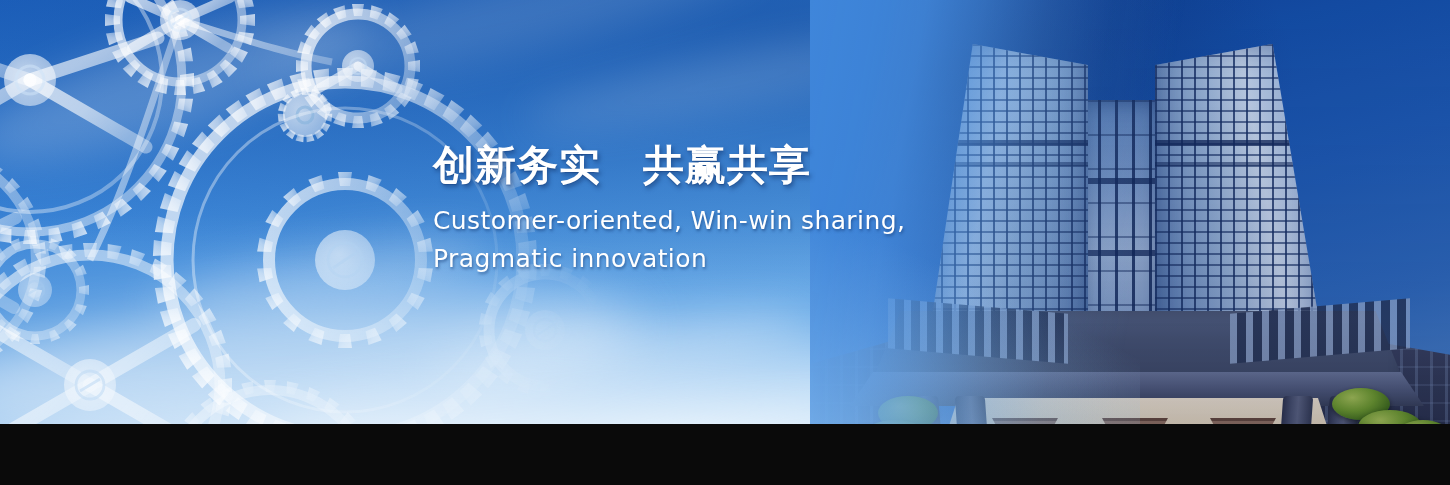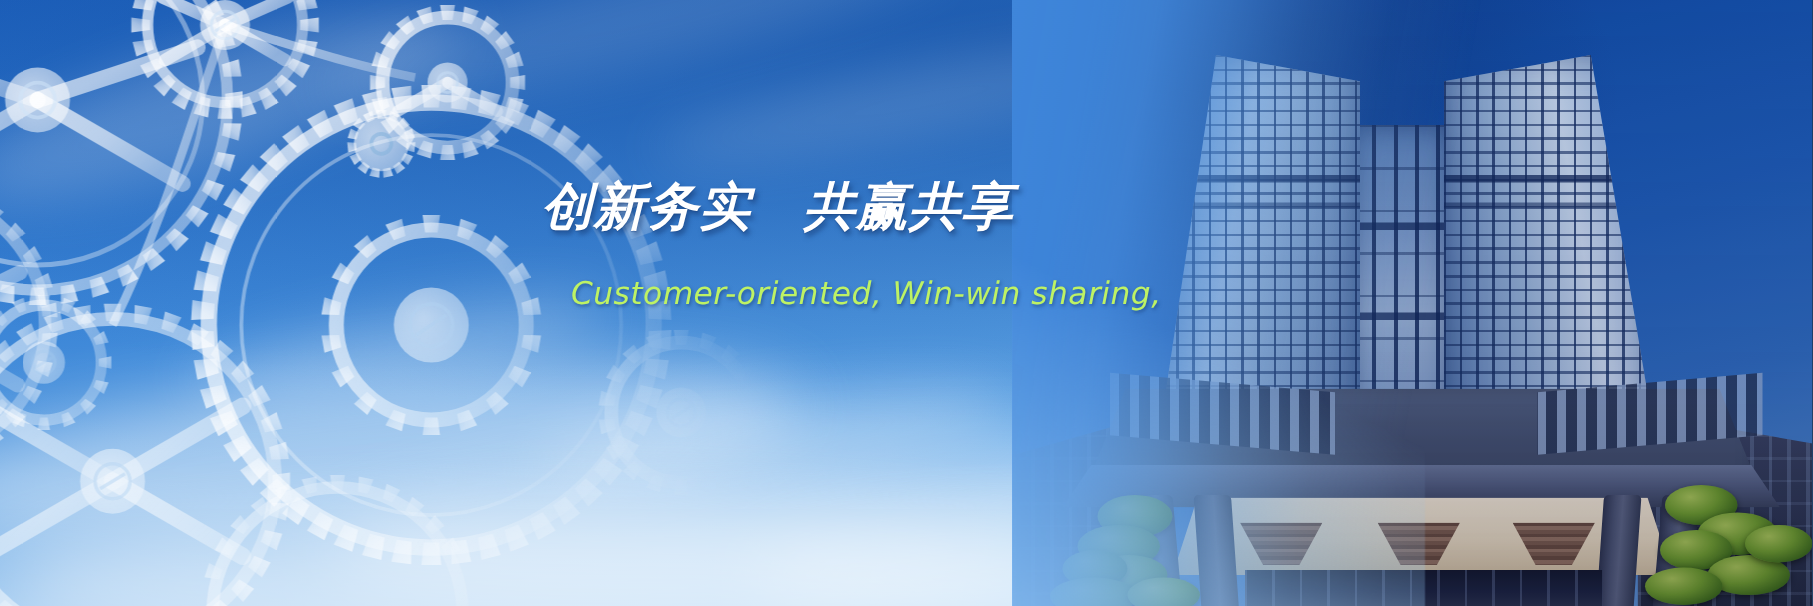--- a/index.html
+++ b/index.html
@@ -1,25 +1,24 @@
 <!DOCTYPE html>
 <html><head>
 <meta charset="utf-8">
 <title>Corporate Banner</title>
 <style>
   html,body{margin:0;padding:0;background:#0a0a0a;}
   *{box-sizing:border-box;}
 
   .banner{
     position:relative;
-    width:1450px;height:485px;
+    width:1450px;height:424px;
     overflow:hidden;
     font-family:"Liberation Sans","DejaVu Sans",sans-serif;
     background:#2d74c8;
-    font-style:italic;
   }
 
   
   .sky{
     position:absolute;inset:0;
     background:
       linear-gradient(170deg,
         #1e63bf 0%,
         #2a72c9 16%,
         #3a84d6 34%,
@@ -213,26 +212,25 @@
   
   .copy{position:absolute;left:433px;top:140px;width:520px;}
   .headline{
     font-family:"DejaVu Sans","Liberation Sans",sans-serif;
     color:#ffffff;font-weight:700;font-size:41px;line-height:51px;
     letter-spacing:1px;
     text-shadow:2px 3px 4px rgba(18,52,110,.55), 0 1px 1px rgba(18,52,110,.4);
     white-space:pre;
   }
   .subline{
-    margin-top:25px;
+    margin-top:11px;
     font-family:"DejaVu Sans","Liberation Sans",sans-serif;
-    color:#bef264;font-weight:500;font-size:25px;line-height:38px;
+    color:#ffffff;font-weight:500;font-size:25px;line-height:38px;
     letter-spacing:.4px;
     text-shadow:1px 2px 3px rgba(18,52,110,.55);
-    text-align:center;
   }
   .subline div{white-space:pre;}
 </style>
 </head>
 <body>
 
 <div class="banner">
 
   <div class="sky"></div>
   <div class="sky-vign"></div>
@@ -1354,16 +1352,17 @@
       <div class="photo-tint"></div>
       <div class="photo-fade"></div>
       <div class="photo-fade2"></div>
     </div>
   </div>
 
   <div class="copy">
     <div class="headline">创新务实　共赢共享</div>
     <div class="subline">
       <div>Customer-oriented, Win-win sharing,</div>
+      <div>Pragmatic innovation</div>
     </div>
   </div>
 
 </div>
 
 </body></html>

